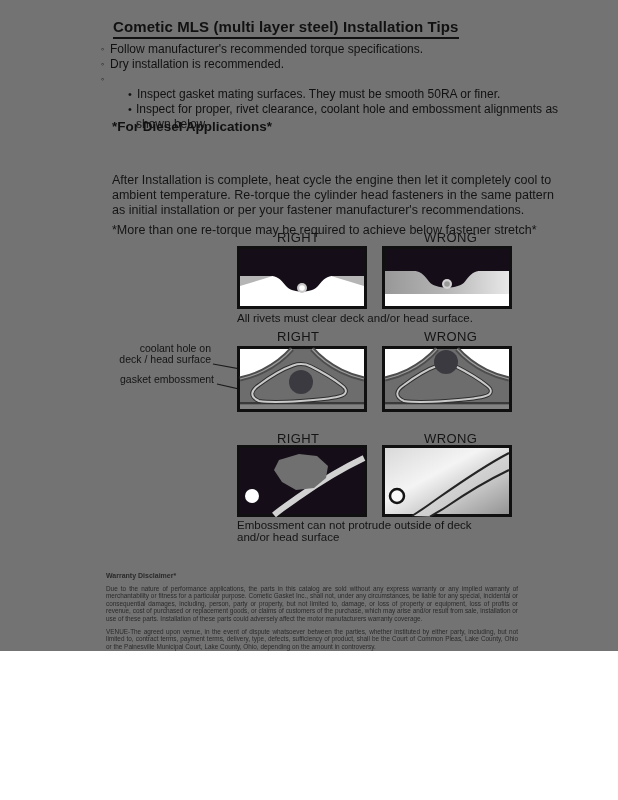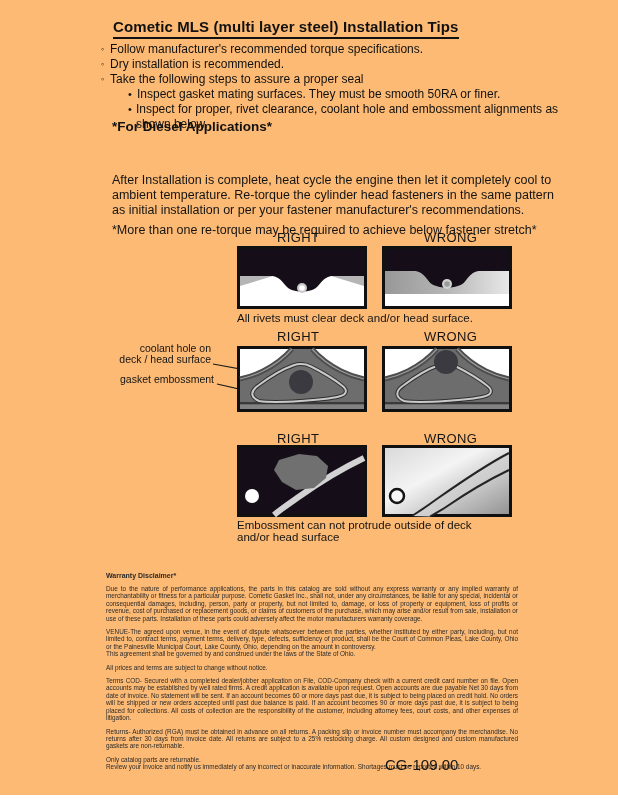--- a/index.html
+++ b/index.html
@@ -1,17 +1,17 @@
 <!DOCTYPE html>
 <html><head>
 <meta charset="utf-8">
 <style>
   html,body{margin:0;padding:0;background:#ffffff;}
   .page{
-    position:relative;width:618px;height:795px;background:#fdba74;overflow:hidden;
+    position:relative;width:618px;height:651px;background:#737373;overflow:hidden;
     font-family:"Liberation Sans","DejaVu Sans",sans-serif;color:#111;
   }
   .abs{position:absolute;}
   .title{
     left:113px;top:18px;font-size:15px;font-weight:bold;
     border-bottom:2px solid #111;padding-bottom:2px;letter-spacing:.1px;
   }
   .bullets{left:101px;top:42px;width:470px;font-size:12px;line-height:15px;}
   .b-row{display:flex;}
   .b-marker{width:9px;font-size:9px;line-height:15px;color:#111;}
@@ -47,21 +47,20 @@
     <div class="b-row">
       <span class="b-marker">◦</span>
       <span>Follow manufacturer's recommended torque specifications.</span>
     </div>
     <div class="b-row">
       <span class="b-marker">◦</span>
       <span>Dry installation is recommended.</span>
     </div>
     <div class="b-row">
       <span class="b-marker">◦</span>
-      <span>Take the following steps to assure a proper seal</span>
     </div>
     <div class="b-row sub">
       <span class="b-marker">•</span>
       <span>Inspect gasket mating surfaces.  They must be smooth 50RA or finer.</span>
     </div>
     <div class="b-row sub">
       <span class="b-marker">•</span>
       <span>Inspect for proper, rivet clearance, coolant hole and embossment alignments as shown below.</span>
     </div>
   </div>

